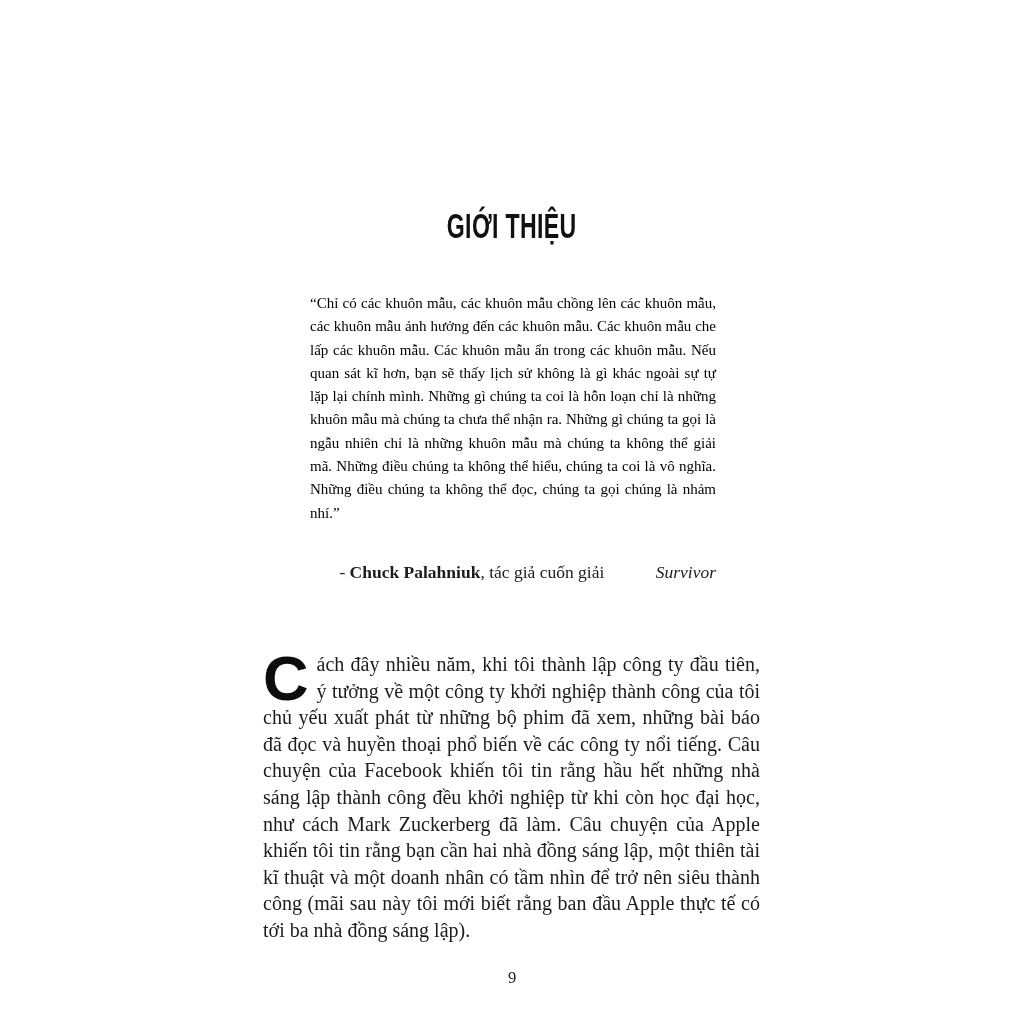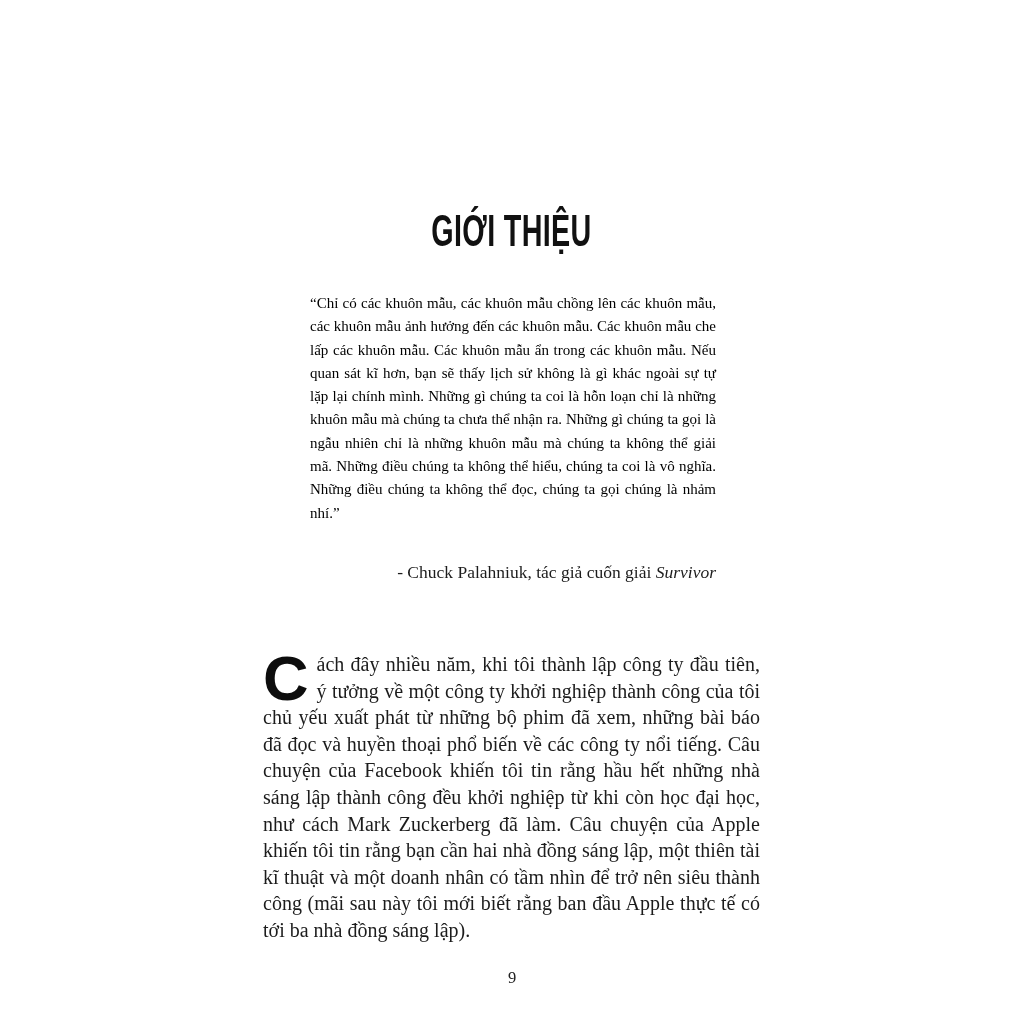--- a/index.html
+++ b/index.html
@@ -14,21 +14,21 @@
     overflow: hidden;
   }
   .title {
     position: absolute;
     top: 206px;
     left: 0;
     width: 100%;
     text-align: center;
     font-family: "Liberation Sans", sans-serif;
     font-weight: bold;
-    font-size: 41px;
+    font-size: 33px;
     color: #111111;
     letter-spacing: 0.5px;
   }
   .title-inner {
     display: inline-block;
     transform: scale(0.70, 1.08);
     transform-origin: center top;
     white-space: nowrap;
   }
   .quote {
@@ -43,22 +43,22 @@
   }
   .attribution {
     position: absolute;
     left: 310px;
     top: 562px;
     width: 406px;
     text-align: right;
     font-size: 17.5px;
     color: #1c1c1c;
   }
-  .attribution .bold { font-weight: normal; }
-  .attribution .italic { font-style: italic; }
+  .attribution .bold { font-weight: bold; }
+  .attribution .italic { font-style: italic; margin-left: 47px; }
   .body-text {
     position: absolute;
     left: 263px;
     top: 651px;
     width: 497px;
     font-size: 20px;
     line-height: 26.6px;
     text-align: justify;
     color: #1c1c1c;
   }

